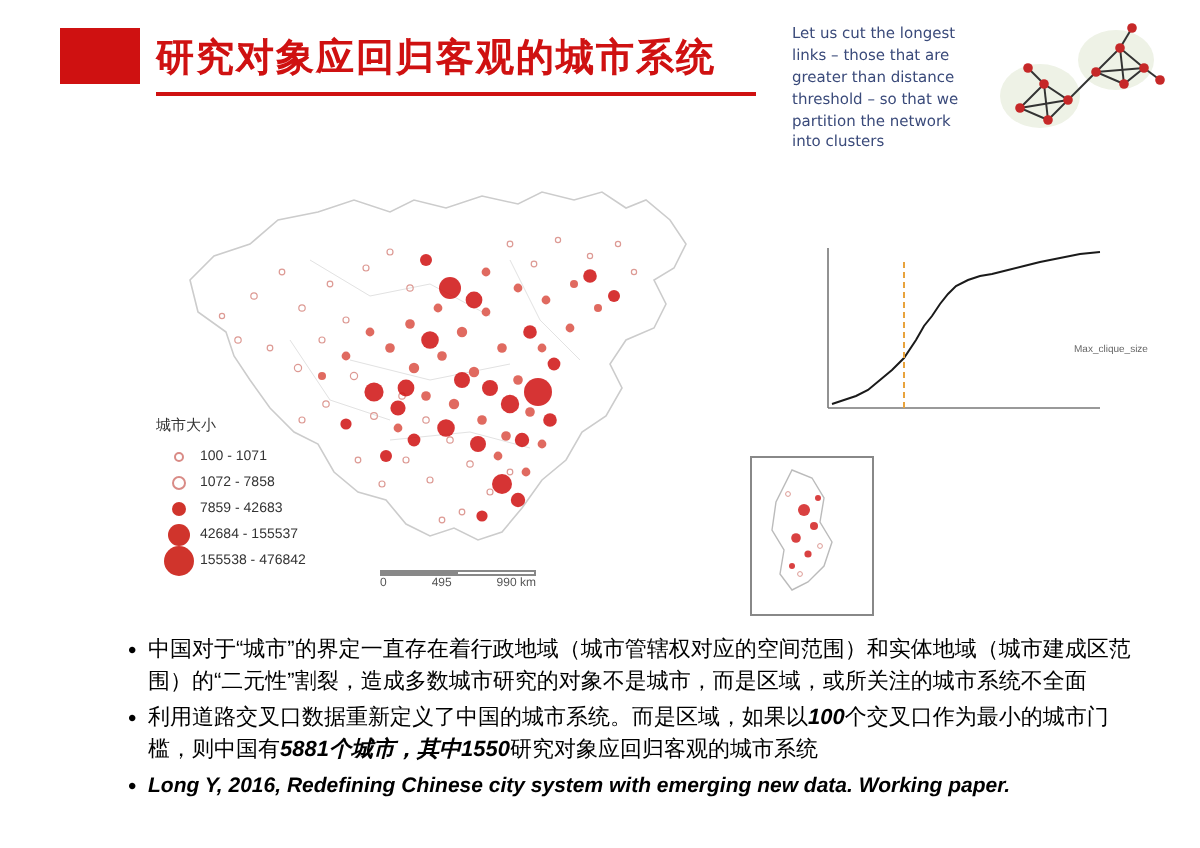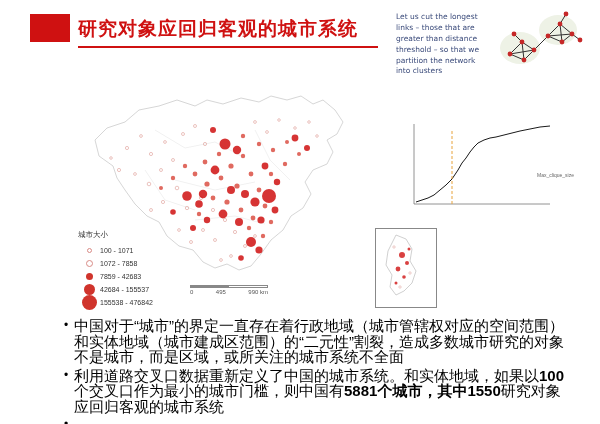--- a/index.html
+++ b/index.html
@@ -72,21 +72,21 @@
   .map-area {
     position: absolute;
     left: 55px; top: 70px;
     width: 330px; height: 240px;
   }
   .map-area svg { display: block; }
 
   
   .legend {
     position: absolute;
-    left: 78px; top: 230px;
+    left: 78px; top: 208px;
     width: 120px;
     font-size: 7px;
     color: #333;
   }
   .legend-title {
     font-size: 7.5px;
     color: #333;
     margin-bottom: 4px;
   }
   .legend-row {
@@ -168,26 +168,26 @@
     margin-bottom: 3px;
   }
   .bullet .dot {
     width: 10px;
     flex: 0 0 10px;
     font-size: 12px;
     line-height: 15px;
     color: #000;
   }
   .bullet .txt {
-    font-size: 15px;
+    font-size: 11px;
     line-height: 15.5px;
     color: #000;
     font-family: "Liberation Sans", sans-serif;
   }
-  .bullet .txt b { font-weight: bold; }
+  .bullet .txt b { font-weight: bold; font-style: italic; }
   .ref .txt { font-size: 10.5px; }
 </style>
 </head>
 <body>
 
 <div class="slide">
 
   <div class="header">
     <div class="red-square"></div>
     <div class="title">研究对象应回归客观的城市系统</div>
@@ -424,22 +424,25 @@
 
     <div class="bullet">
       <div class="dot">•</div>
       <div class="txt">
         <span>中国对于“城市”的界定一直存在着行政地域（城市管辖权对应的空间范围）和实体地域（城市建成区范围）的“二元性”割裂，造成多数城市研究的对象不是城市，而是区域，或所关注的城市系统不全面</span>
       </div>
     </div>
 
     <div class="bullet">
       <div class="dot">•</div>
-      <div class="txt"><span>利用道路交叉口数据重新定义了中国的城市系统。和实体地域，如果以</span><b>100</b><span>个交叉口作为最小的城市门槛，则中国有</span><b>5881</b><b>个城市，其中</b><b>1550</b><span>研究对象应回归客观的城市系统</span></div>
+      <div class="txt"><span>利用道路交叉口数据重新定义了中国的城市系统。而是区域，如果以</span><b>100</b><span>个交叉口作为最小的城市门槛，则中国有</span><b>5881</b><b>个城市，其中</b><b>1550</b><span>研究对象应回归客观的城市系统</span></div>
     </div>
 
     <div class="bullet ref">
       <div class="dot">•</div>
+      <div class="txt">
+        <b>Long Y, 2016, Redefining Chinese city system with emerging new data. Working paper.</b>
+      </div>
     </div>
 
   </div>
 
 </div>
 
 </body></html>

